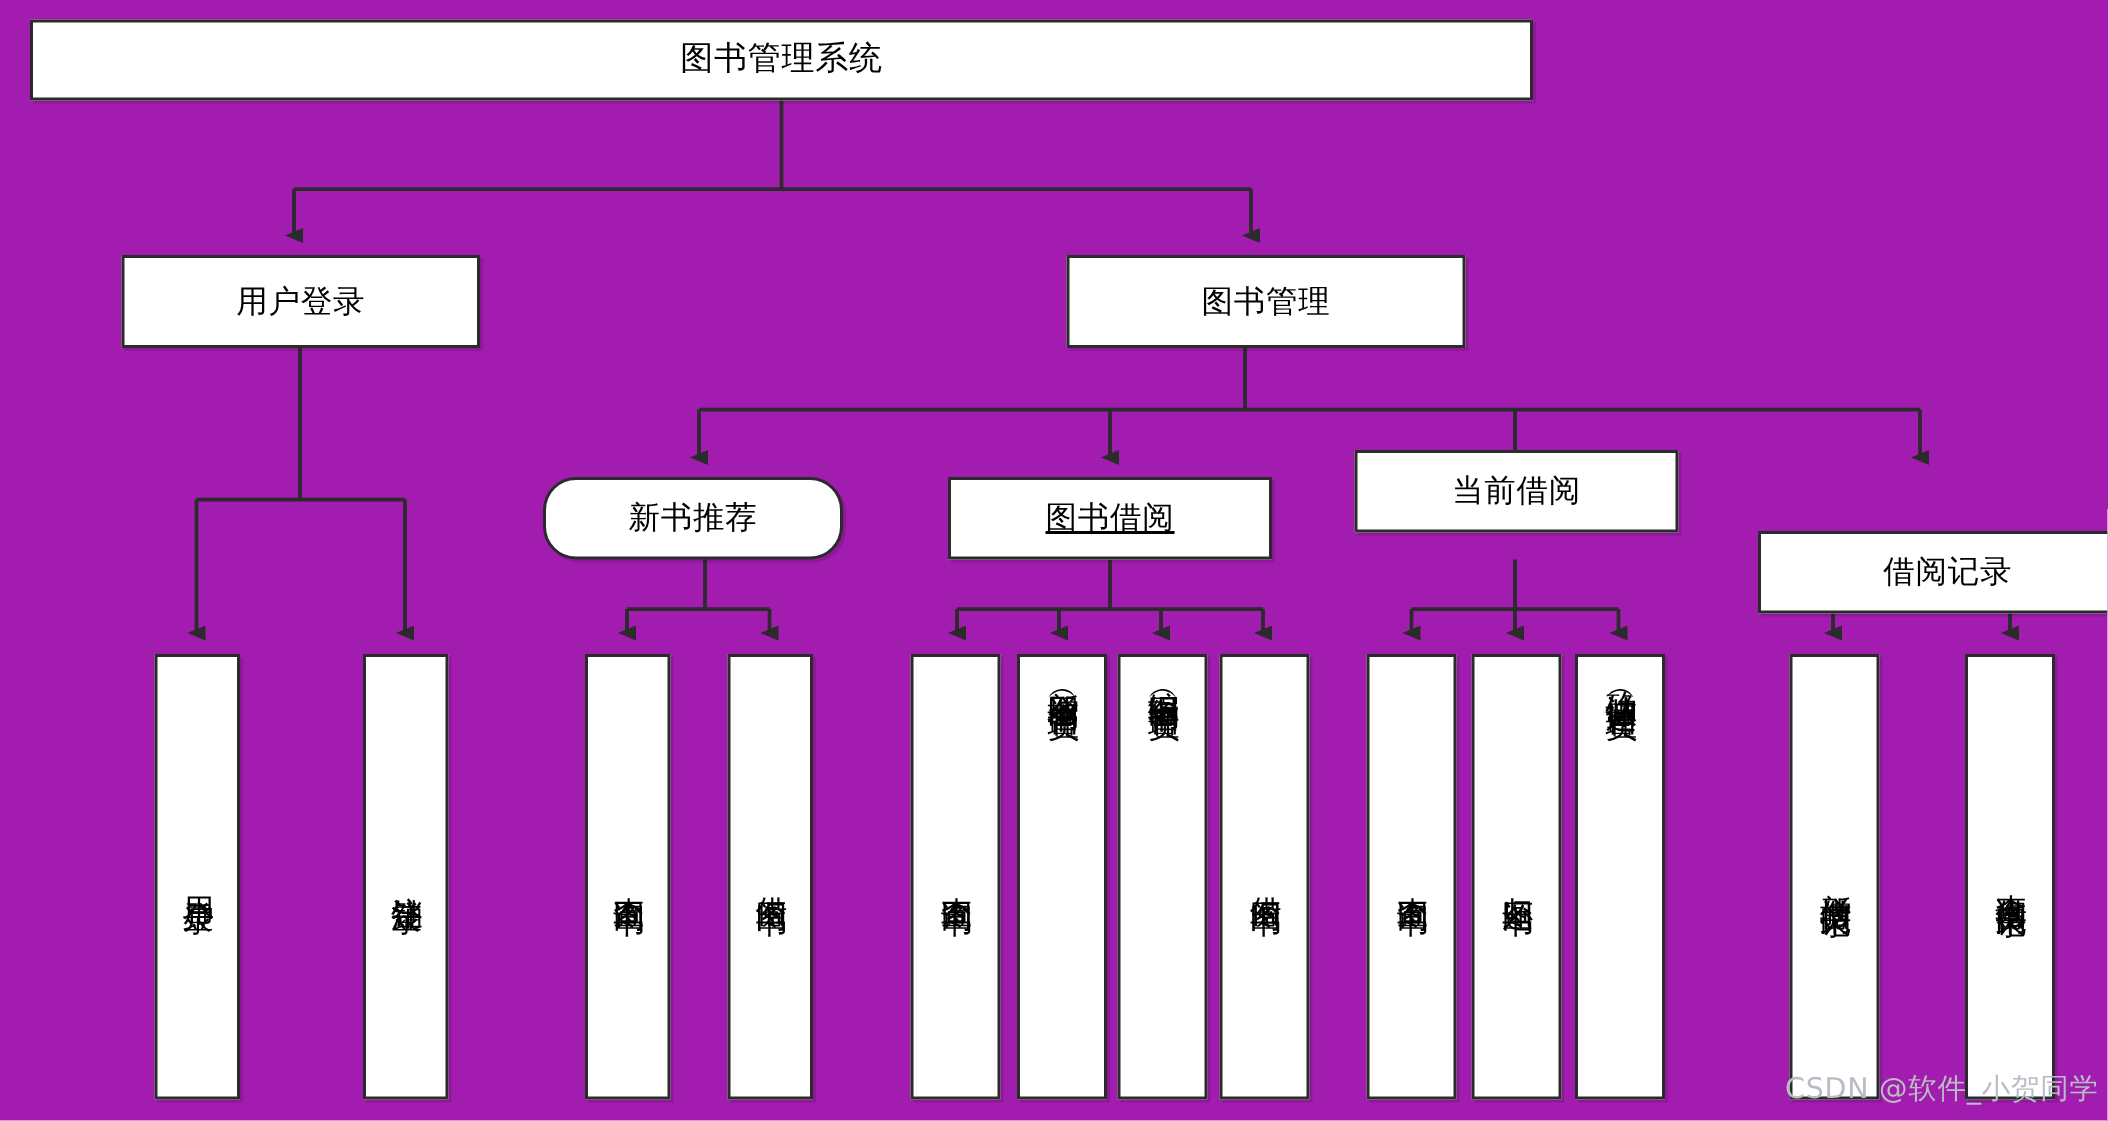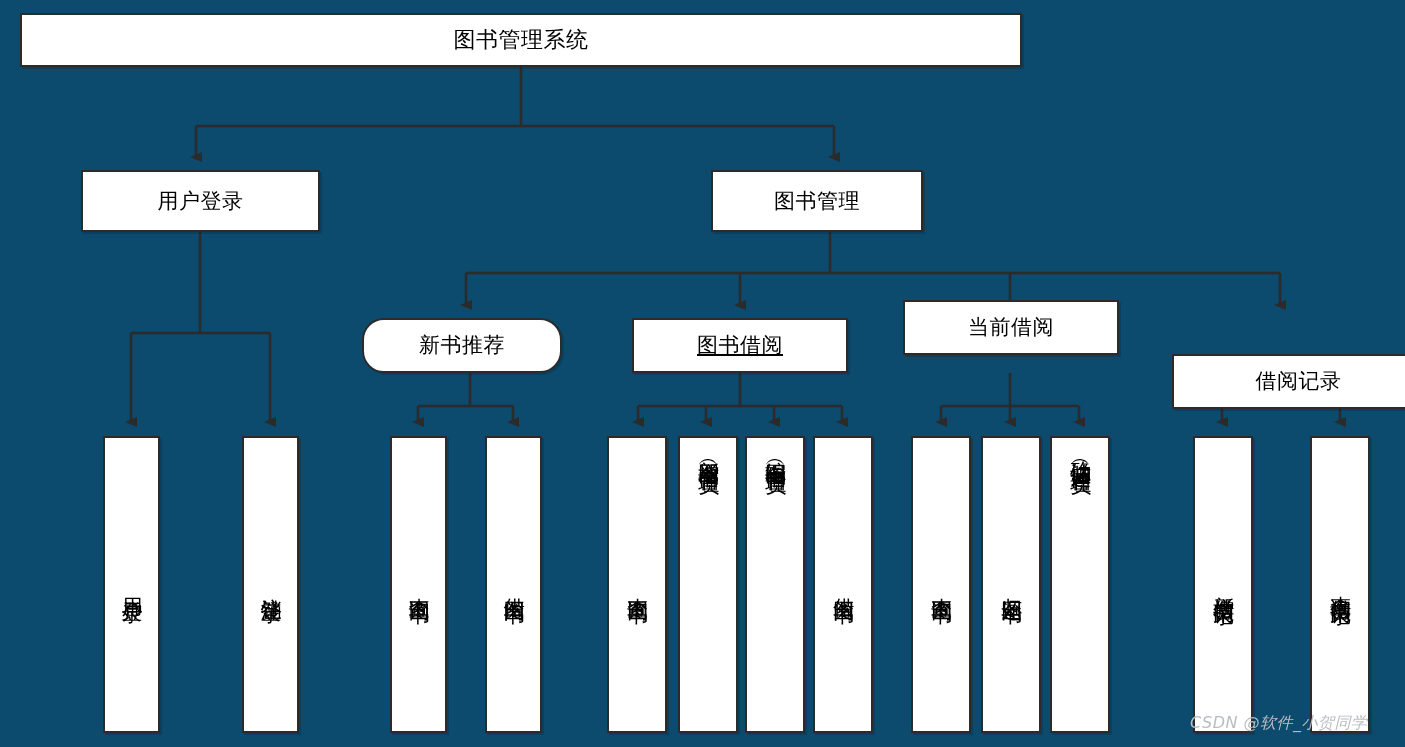--- a/index.html
+++ b/index.html
@@ -8,21 +8,21 @@
     padding: 0;
     background: #ffffff;
   }
   body {
     font-family: "DejaVu Sans", "Liberation Sans", sans-serif;
   }
   #canvas {
     position: relative;
     width: 1405px;
     height: 747px;
-    background: #0c4a6e;
+    background: #a21caf;
     overflow: hidden;
   }
   svg.edges {
     position: absolute;
     left: 0;
     top: 0;
     width: 1405px;
     height: 747px;
     pointer-events: none;
   }
@@ -61,25 +61,24 @@
     line-height: 1.22;
     letter-spacing: 2px;
     white-space: nowrap;
   }
   .node.vert.centered {
     align-items: center;
     padding-top: 0;
   }
   .watermark {
     position: absolute;
-    font-size: 16px;
+    font-size: 19px;
     color: #b9bcc2;
     white-space: nowrap;
     letter-spacing: 0.5px;
-    font-style: italic;
   }
 </style>
 </head>
 <body>
 
 <div id="canvas">
 
   <svg class="edges" viewBox="0 0 1405 747">
     <defs>
       <marker id="arrow" markerWidth="12" markerHeight="12" refX="5" refY="6" orient="auto" markerUnits="userSpaceOnUse">
@@ -130,21 +129,21 @@
     </g>
   </svg>
 
   <div class="node root horiz" style="left:20px; top:13px; width:1002px; height:54px;">
     <span class="label">图书管理系统</span>
   </div>
 
   <div class="node horiz" style="left:81px; top:170px; width:239px; height:62px;">
     <span class="label">用户登录</span>
   </div>
-  <div class="node horiz" style="left:711px; top:170px; width:212px; height:62px;">
+  <div class="node horiz" style="left:711px; top:170px; width:266px; height:62px;">
     <span class="label">图书管理</span>
   </div>
 
   <div class="node horiz" style="left:362px; top:318px; width:200px; height:55px;border-radius:22px;">
     <span class="label">新书推荐</span>
   </div>
   <div class="node horiz" style="left:632px; top:318px; width:216px; height:55px;text-decoration:underline;">
     <span class="label">图书借阅</span>
   </div>
   <div class="node horiz" style="left:903px; top:300px; width:216px; height:55px;">

